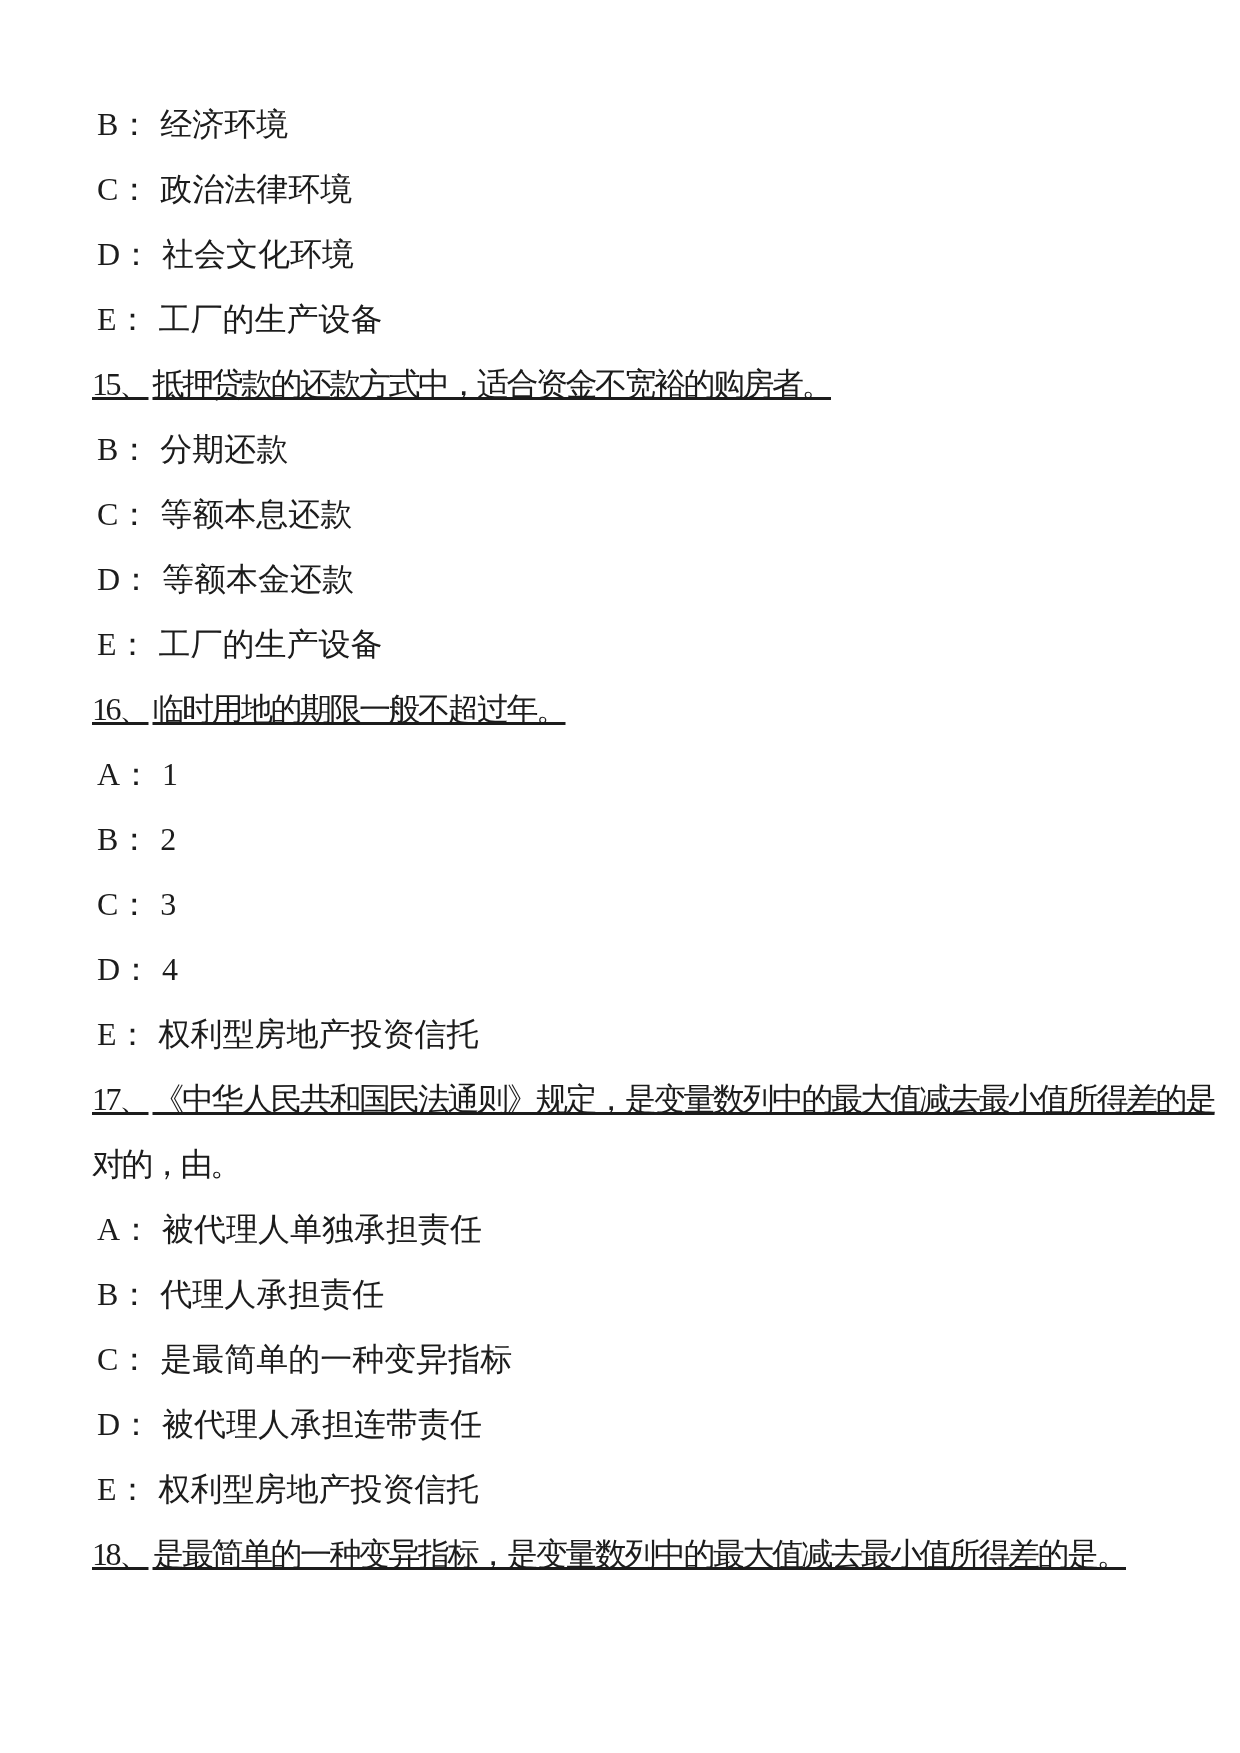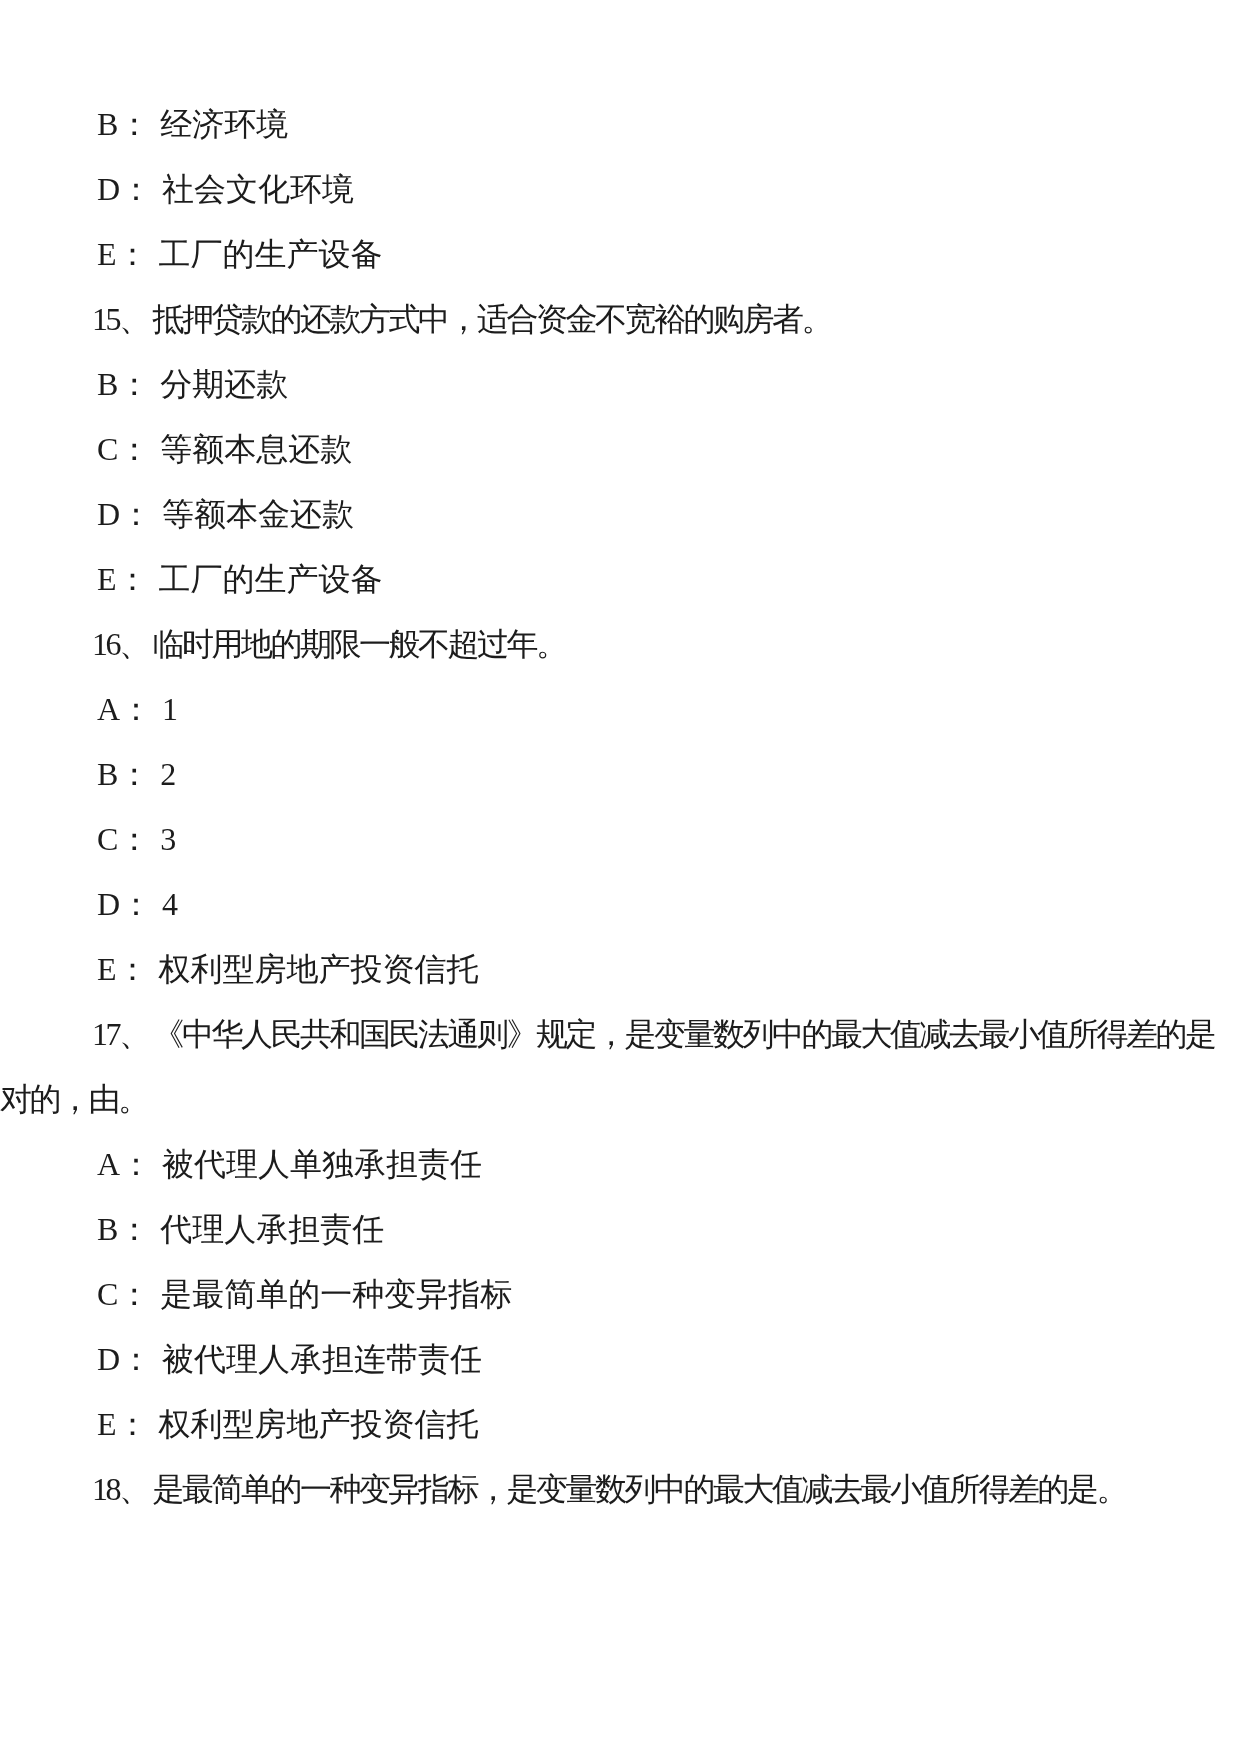--- a/index.html
+++ b/index.html
@@ -20,33 +20,36 @@
     height: 1681px;
     padding-top: 92px;
     background: #ffffff;
   }
   .row {
     height: 65px;
     line-height: 65px;
     white-space: nowrap;
     font-size: 32px;
   }
-  .q-row { padding-left: 92px; letter-spacing: -2.5px; }
-  .cont-row { letter-spacing: -2.5px; }
+  .q-row { padding-left: 92px; letter-spacing: -2.5px; text-decoration: underline; }
+  .cont-row { padding-left: 92px; letter-spacing: -2.5px; }
   .opt-row { padding-left: 97px; letter-spacing: 0; }
   .q-number { margin-right: 4px; }
   .opt-label { margin-right: 10px; }
 </style>
 </head>
 <body>
 
 <div class="page">
 
   <div class="row opt-row">
     <span class="opt-label">B：</span><span>经济环境</span>
+  </div>
+  <div class="row opt-row">
+    <span class="opt-label">C：</span><span>政治法律环境</span>
   </div>
   <div class="row opt-row">
     <span class="opt-label">D：</span><span>社会文化环境</span>
   </div>
   <div class="row opt-row">
     <span class="opt-label">E：</span><span>工厂的生产设备</span>
   </div>
 
   <div class="row q-row">
     <span class="q-number">15、</span><span>抵押贷款的还款方式中，适合资金不宽裕的购房者。</span>

